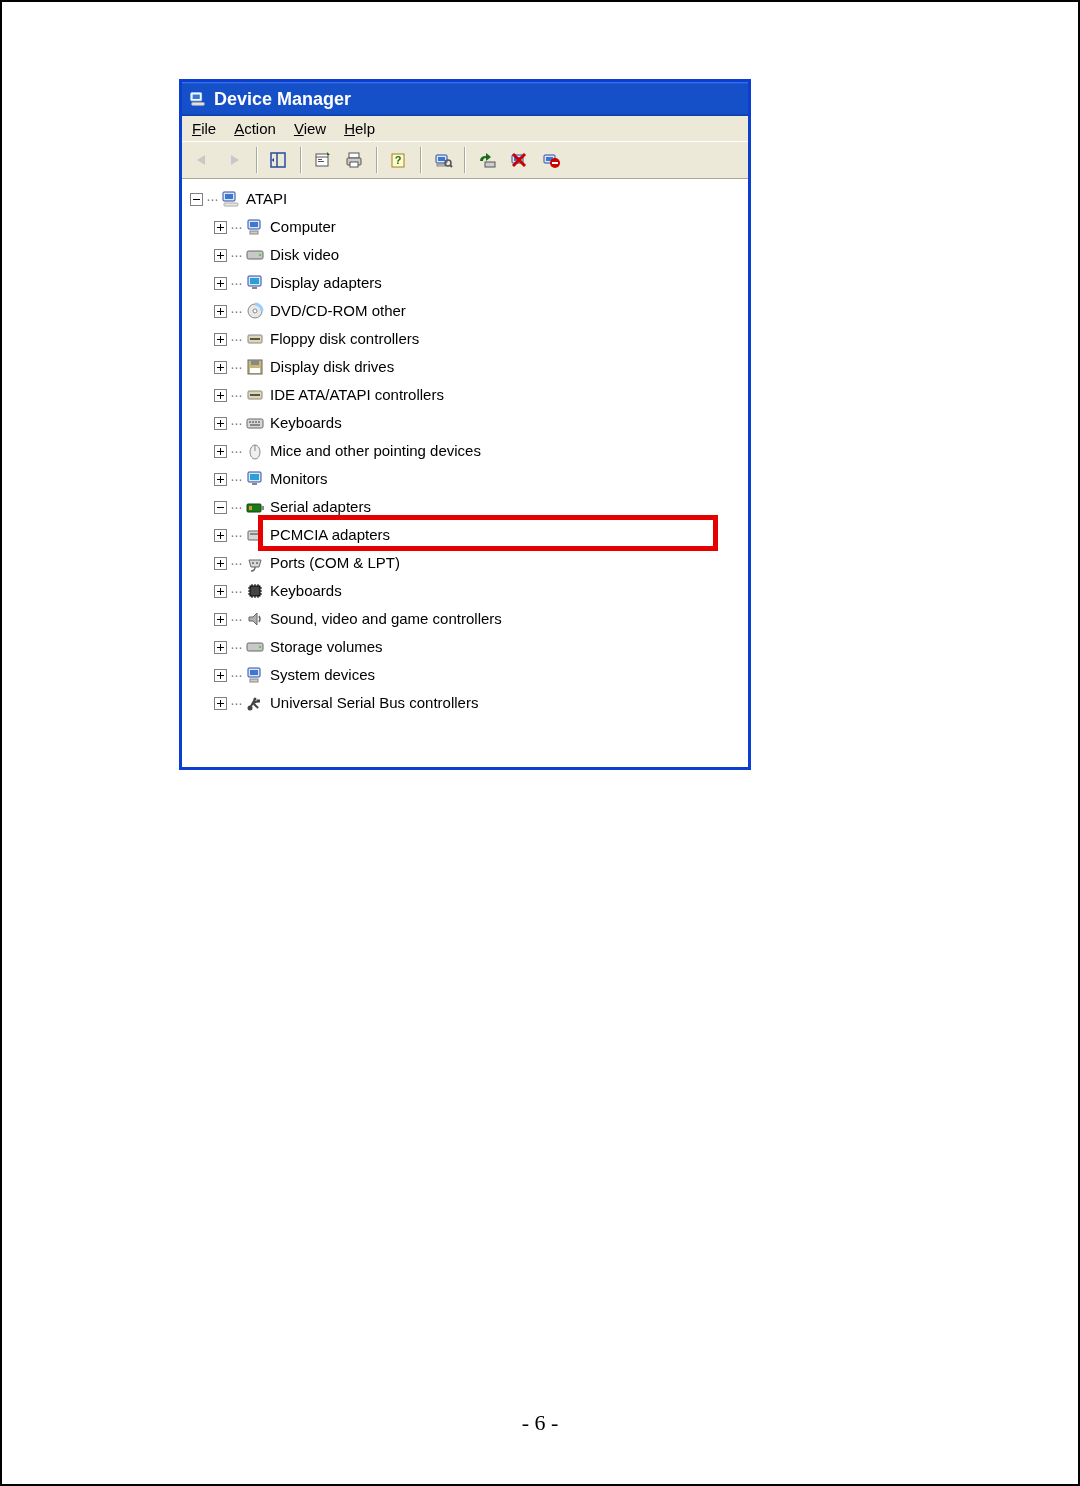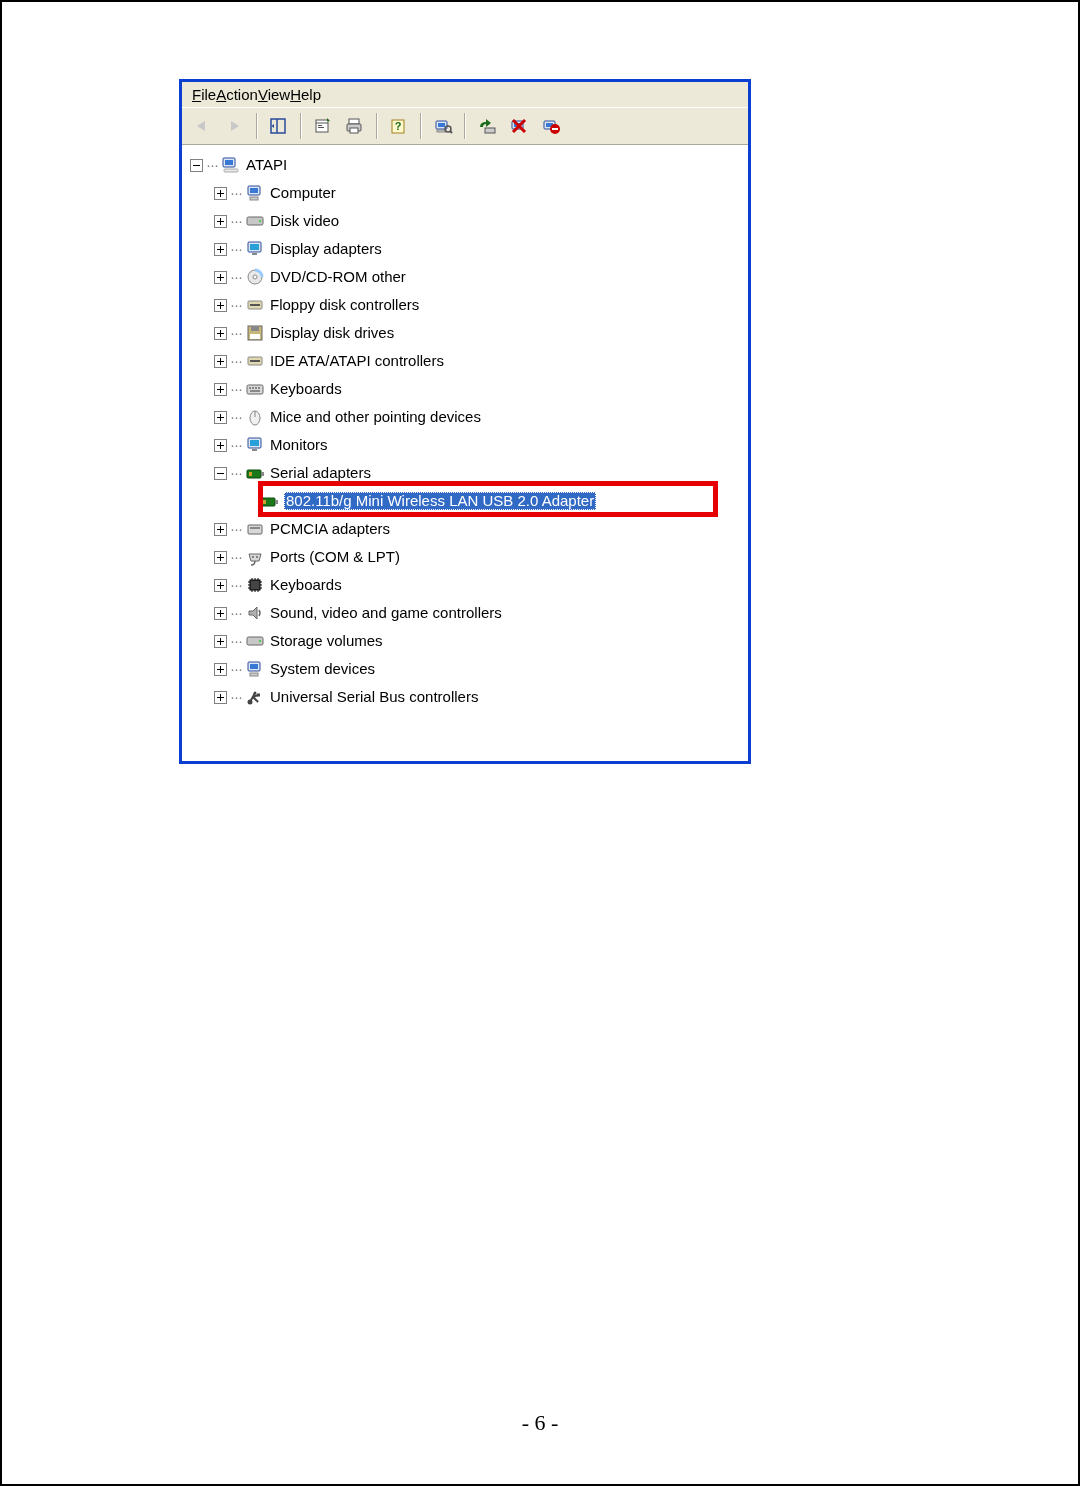--- a/index.html
+++ b/index.html
@@ -39,20 +39,21 @@
   }
   .titlebar .title-icon {
     width: 20px; height: 20px;
     margin-right: 6px;
     display: flex; align-items: center; justify-content: center;
   }
   .titlebar .title-icon svg { width: 18px; height: 18px; }
   .menubar {
     background: #ece9d8;
     display: flex;
+    gap: 18px;
     padding: 4px 10px 4px 10px;
     font-size: 15px;
     border-bottom: 1px solid #fff;
   }
   .menubar span u { text-decoration: underline; }
   .toolbar {
     background: #ece9d8;
     display: flex;
     align-items: center;
     gap: 2px;
@@ -141,20 +142,30 @@
     font-family: "Times New Roman", serif;
   }
 </style>
 </head>
 <body>
 
 <div class="page-border"></div>
 
 <div class="window">
 
+  <div class="titlebar">
+    <span class="title-icon">
+      <svg viewBox="0 0 20 20">
+          <rect x="2" y="3" width="12" height="9" rx="1" fill="#fff" stroke="#c0d8ff"></rect>
+          <rect x="4" y="5" width="8" height="5" fill="#3a78d6"></rect>
+          <rect x="3" y="14" width="14" height="3" rx="1" fill="#e8e8e8" stroke="#aaa"></rect>
+        </svg>
+    </span>
+    <span>Device Manager</span>
+  </div>
 
   <div class="menubar">
     <span><u>F</u>ile</span>
     <span><u>A</u>ction</span>
     <span><u>V</u>iew</span>
     <span><u>H</u>elp</span>
   </div>
 
   <div class="toolbar">
     <div class="tbtn disabled">
@@ -384,30 +395,20 @@
       <span class="node-icon">
         <svg viewBox="0 0 20 20">
             <rect x="2" y="7" width="14" height="8" rx="1" fill="#1a7a1a" stroke="#0a4a0a"></rect>
             <rect x="4" y="9" width="3" height="4" fill="#cfa030"></rect>
             <rect x="16" y="9" width="3" height="4" fill="#888"></rect>
           </svg>
       </span>
       <span>Serial adapters</span>
     </div>
 
-    <div class="tree-row indent2">
-      <span class="node-icon">
-        <svg viewBox="0 0 20 20">
-            <rect x="2" y="7" width="14" height="8" rx="1" fill="#1a7a1a" stroke="#0a4a0a"></rect>
-            <rect x="4" y="9" width="3" height="4" fill="#cfa030"></rect>
-            <rect x="16" y="9" width="3" height="4" fill="#888"></rect>
-          </svg>
-      </span>
-      <span class="selected-label">802.11b/g Mini Wireless LAN USB 2.0 Adapter</span>
-    </div>
 
     <div class="tree-row indent1">
       <span class="expander plus"></span>
       <span class="dots">···</span>
       <span class="node-icon">
         <svg viewBox="0 0 20 20">
             <rect x="3" y="6" width="14" height="9" rx="1" fill="#d8d8d8" stroke="#666"></rect>
             <rect x="5" y="8" width="10" height="2" fill="#888"></rect>
           </svg>
       </span>

